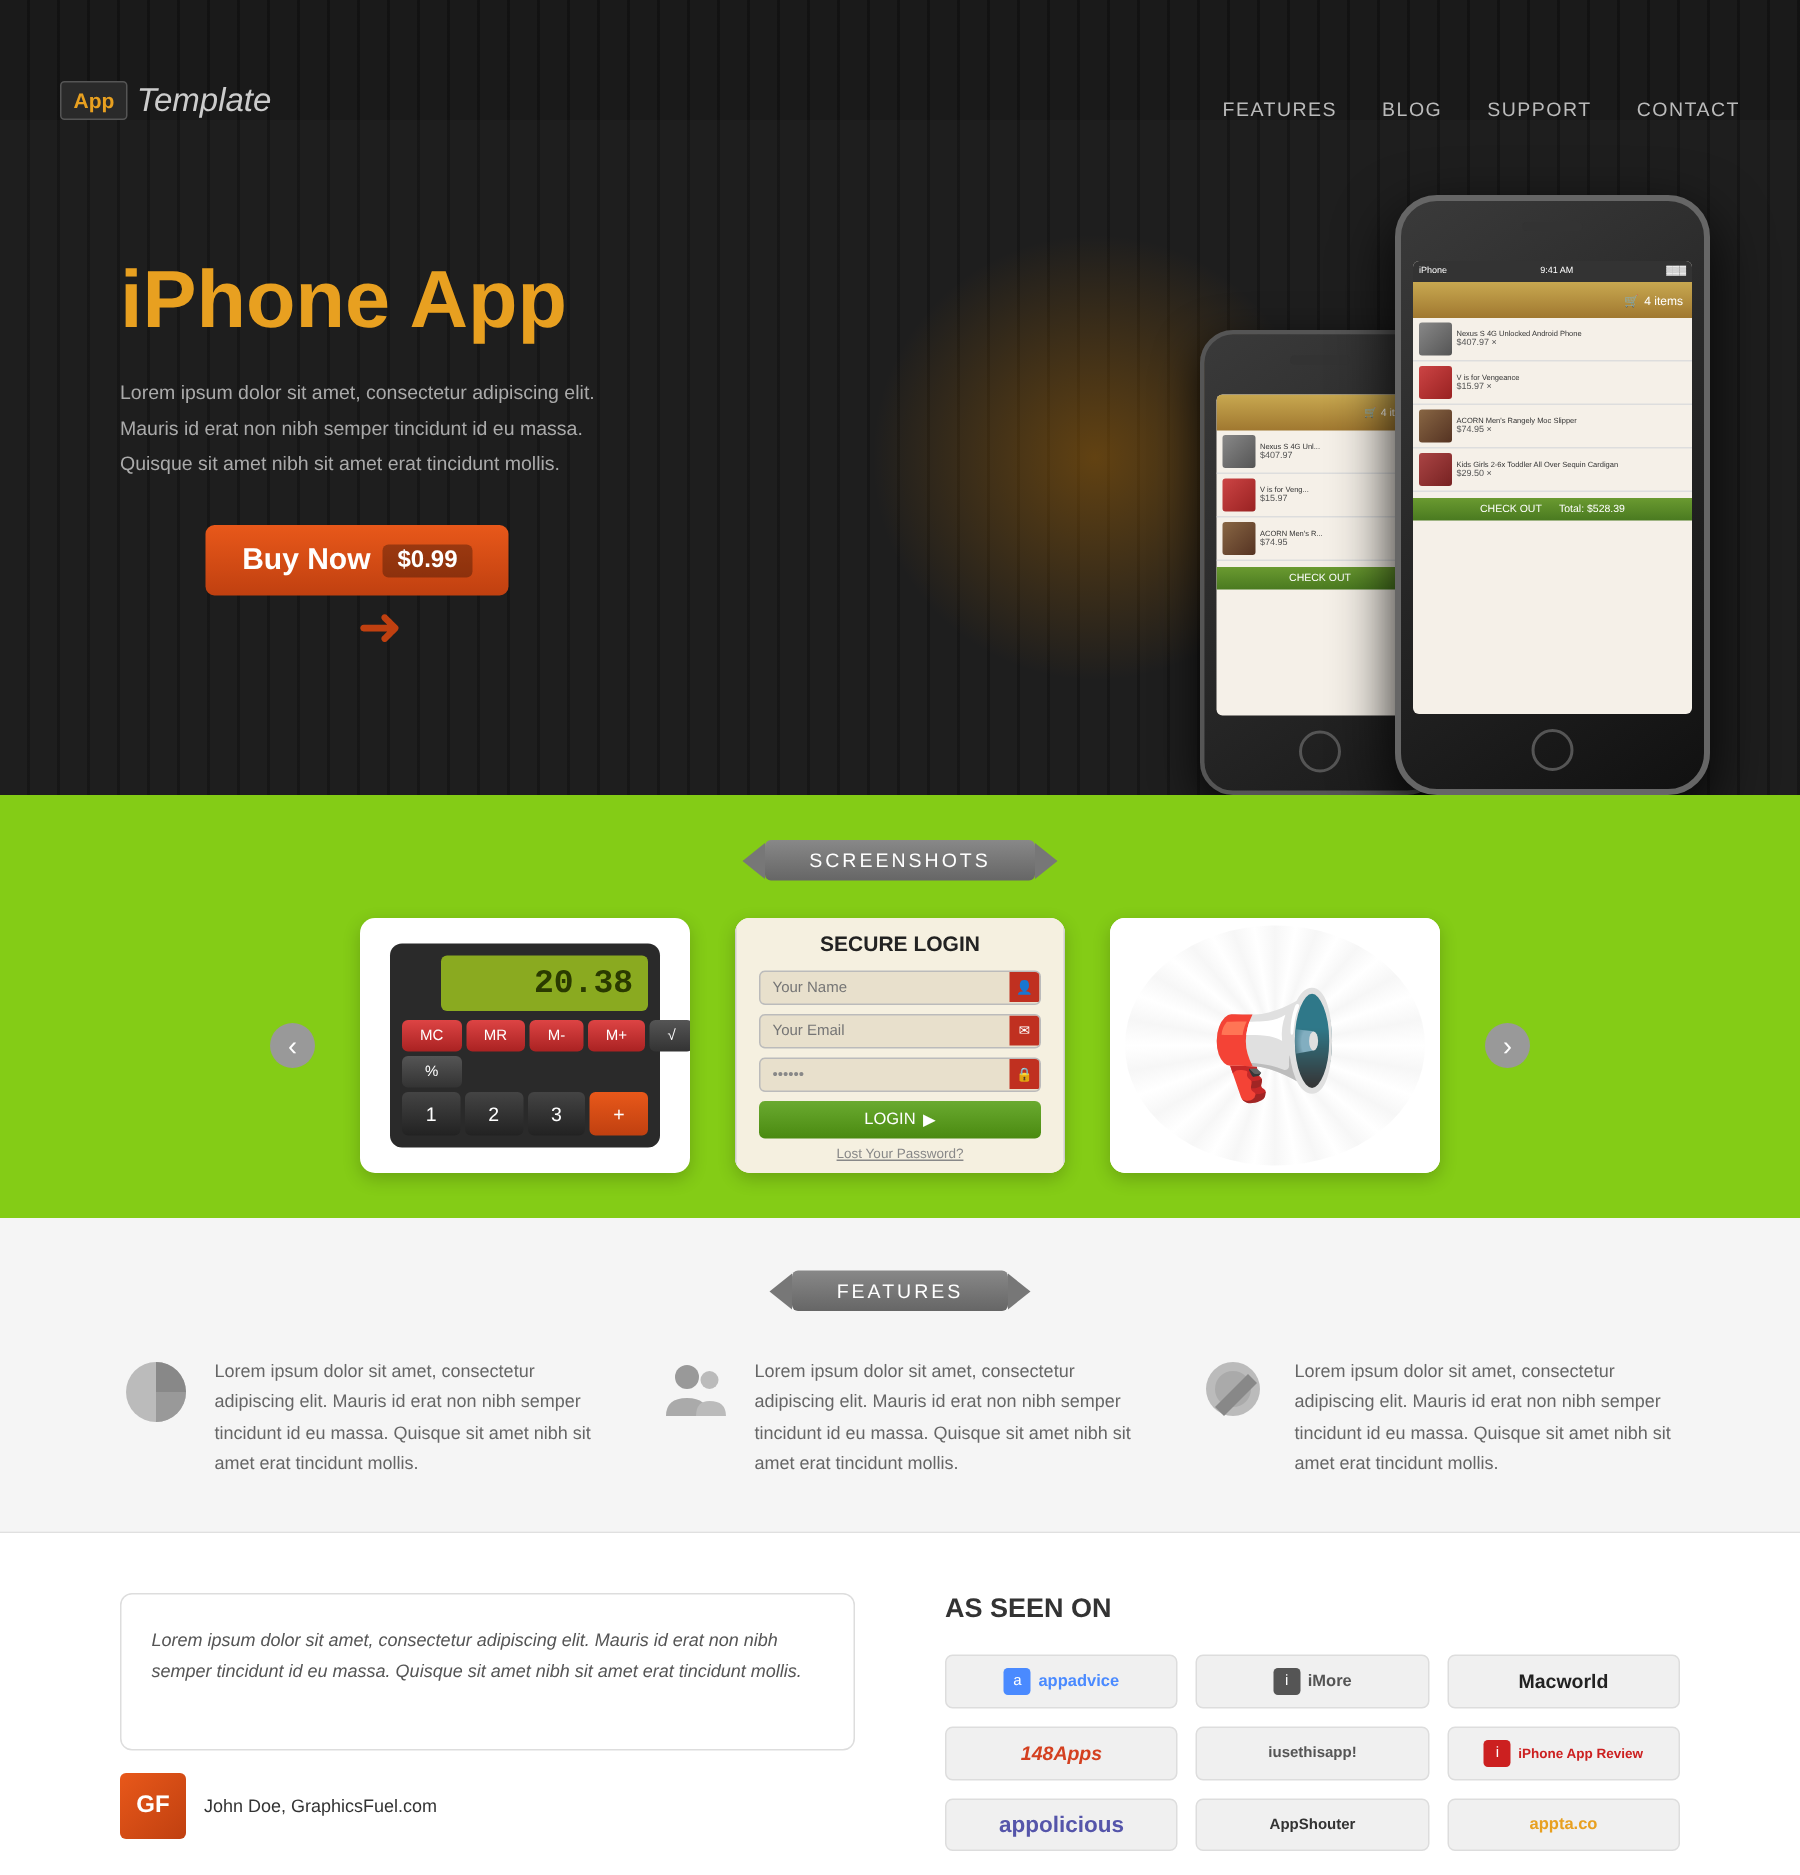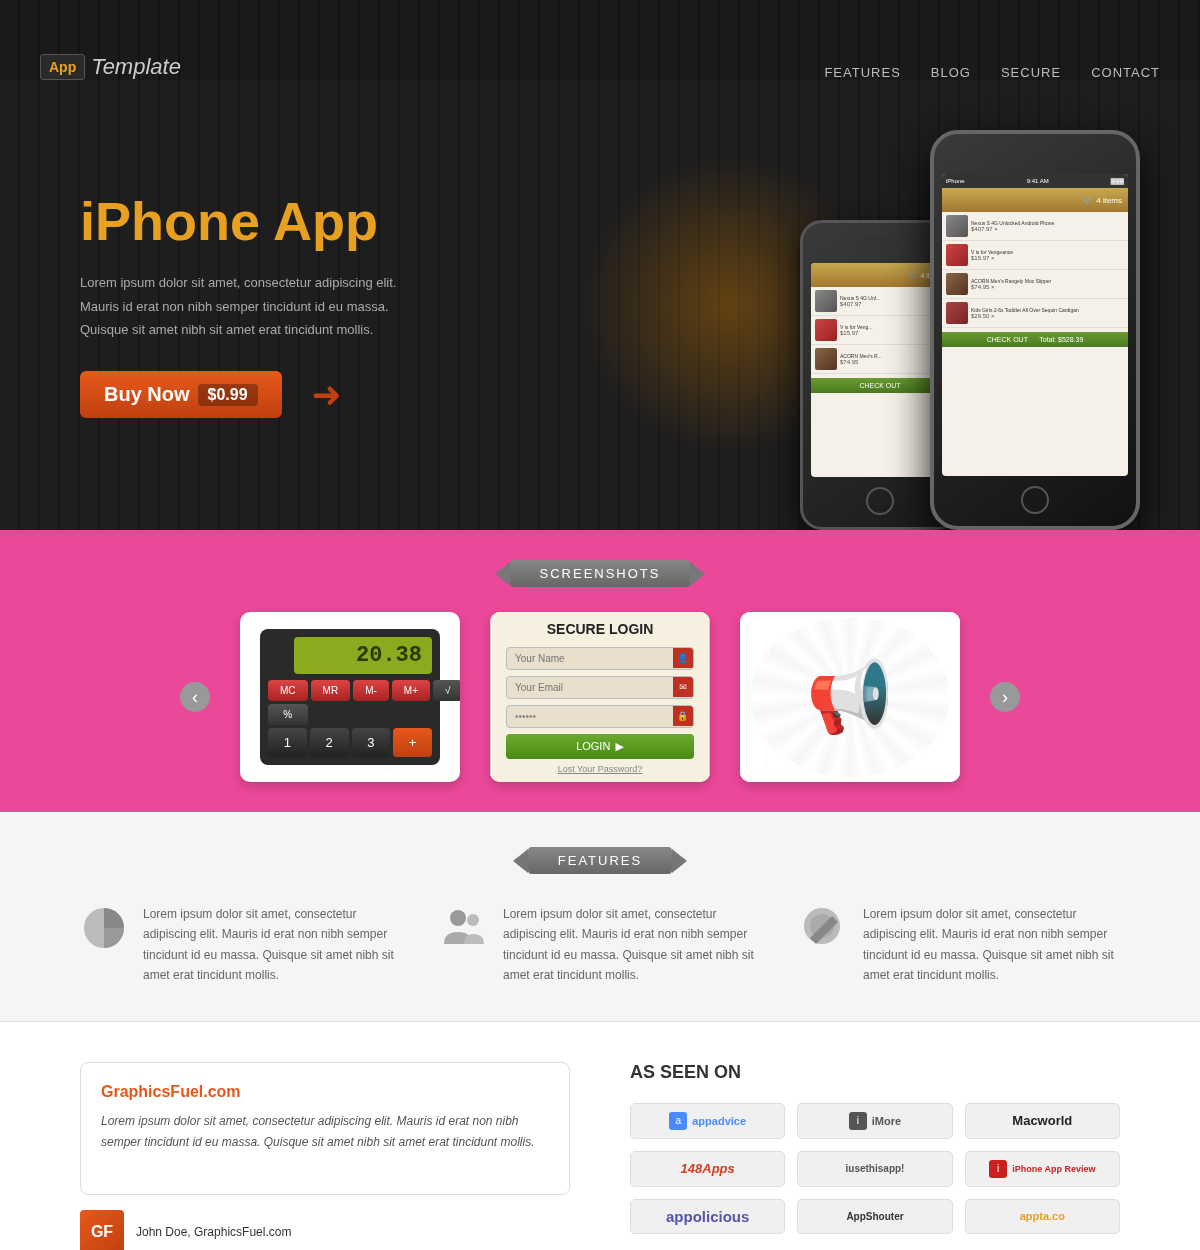--- a/index.html
+++ b/index.html
@@ -215,21 +215,21 @@
       display: flex;
       align-items: center;
       justify-content: space-between;
       padding: 0 4px;
       font-size: 6px;
       color: white;
     }
 
     
     .screenshots-section {
-      background: #ec4899;
+      background: #84cc16;
       padding: 30px 0;
       position: relative;
     }
     .section-label {
       text-align: center;
       margin-bottom: 25px;
     }
     .section-label-inner {
       display: inline-block;
       background: linear-gradient(to bottom, #888, #666);
@@ -592,35 +592,35 @@
 <body>
 
 <div class="header">
   <div class="logo">
     <span class="logo-box">App</span>
     <span class="logo-text">Template</span>
   </div>
   <nav class="nav">
     <a href="#">FEATURES</a>
     <a href="#">BLOG</a>
-    <a href="#">SECURE</a>
+    <a href="#">SUPPORT</a>
     <a href="#">CONTACT</a>
   </nav>
 </div>
 
 <div class="hero">
   <div class="hero-glow"></div>
   <div class="hero-left">
     <h1 class="hero-title">iPhone App</h1>
     <p class="hero-desc">
       <span>Lorem ipsum dolor sit amet, consectetur adipiscing elit.</span><br>
       <span>Mauris id erat non nibh semper tincidunt id eu massa.</span><br>
       <span>Quisque sit amet nibh sit amet erat tincidunt mollis.</span>
     </p>
-    <div style="display:flex;align-items:center;">
+    <div style="display:flex;align-items:center;flex-direction:column;">
       <button class="buy-btn">
         <span>Buy Now</span>
         <span class="price">$0.99</span>
       </button>
       <span class="arrow-right">➜</span>
     </div>
   </div>
 
   <div class="hero-phones">
 
@@ -807,21 +807,20 @@
       <p class="feature-text">Lorem ipsum dolor sit amet, consectetur adipiscing elit. Mauris id erat non nibh semper tincidunt id eu massa. Quisque sit amet nibh sit amet erat tincidunt mollis.</p>
     </div>
 
   </div>
 </div>
 
 <div class="bottom-section">
 
   <div>
     <div class="testimonial-box">
-      <div class="testimonial-site">GraphicsFuel.com</div>
       <p class="testimonial-text">Lorem ipsum dolor sit amet, consectetur adipiscing elit. Mauris id erat non nibh semper tincidunt id eu massa. Quisque sit amet nibh sit amet erat tincidunt mollis.</p>
     </div>
     <div class="testimonial-author" style="margin-top:15px;">
       <div class="author-avatar">GF</div>
       <span class="author-name">John Doe, GraphicsFuel.com</span>
     </div>
   </div>
 
   <div>
     <div class="as-seen-title">AS SEEN ON</div>

